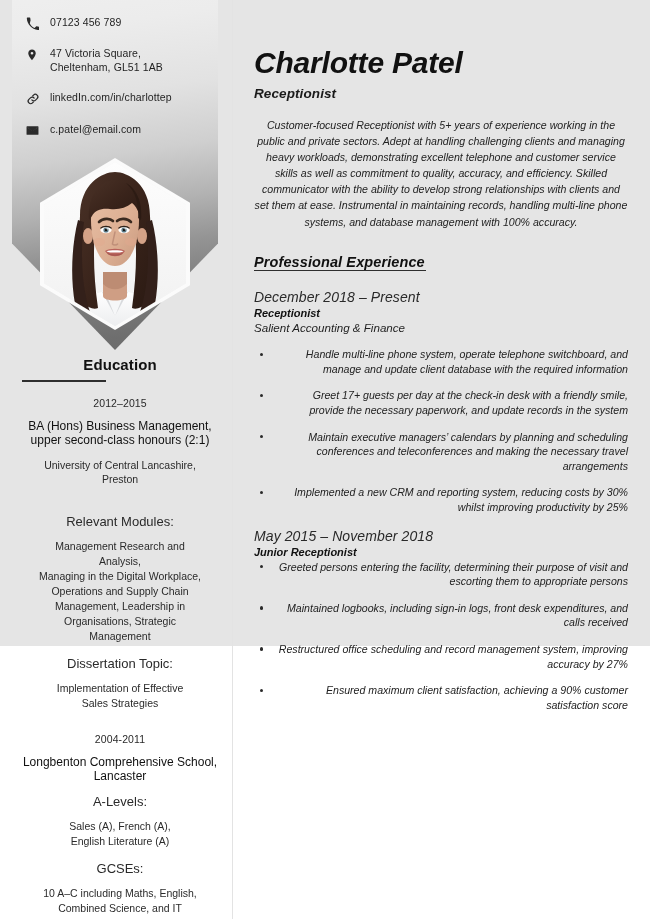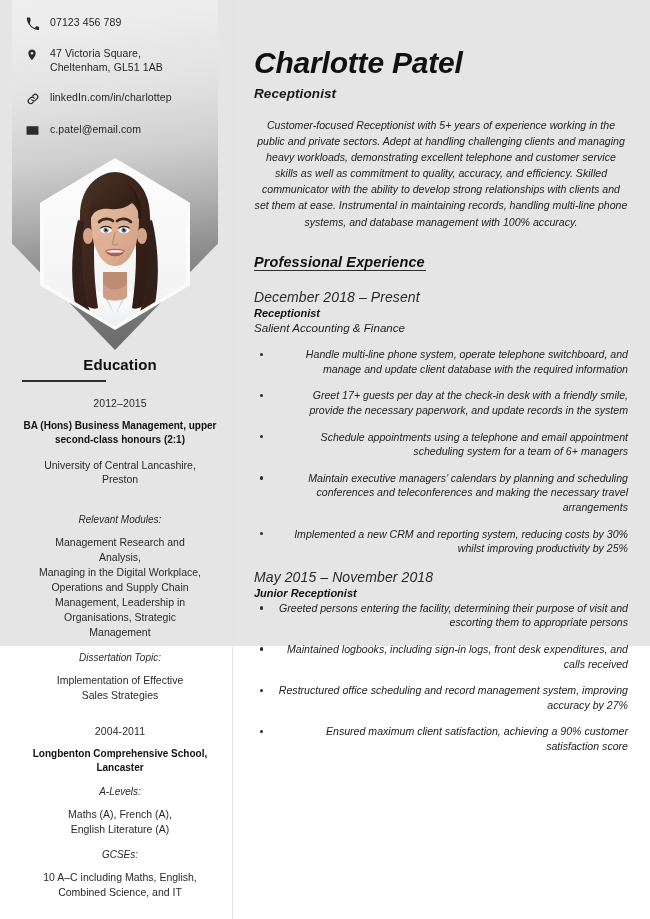--- a/index.html
+++ b/index.html
@@ -152,36 +152,35 @@
 
   .edu-entry { margin-bottom: 6px; }
 
   .edu-date {
     font-size: 10.5px;
     color: #2a2a2a;
     margin-bottom: 10px;
     letter-spacing: .1px;
   }
   .edu-degree {
-    font-size: 10px;
-    font-weight: bold;
+    font-size: 12px;
+    font-weight: normal;
     line-height: 14.5px;
     color: #111111;
     margin-bottom: 10px;
   }
   .edu-school {
     font-size: 10.5px;
     line-height: 14.5px;
     color: #2a2a2a;
     margin-bottom: 27px;
     white-space: pre-line;
   }
   .edu-sublabel {
-    font-size: 10px;
-    font-style: italic;
+    font-size: 13px;
     color: #2a2a2a;
     margin-bottom: 10px;
   }
   .edu-subtext {
     font-size: 10.5px;
     line-height: 15px;
     color: #2a2a2a;
     margin-bottom: 12px;
     white-space: pre-line;
   }
@@ -450,21 +449,21 @@
         <div class="edu-subtext">Implementation of Effective
 Sales Strategies</div>
       </div>
 
       <div class="edu-gap"></div>
 
       <div class="edu-entry">
         <div class="edu-date">2004-2011</div>
         <div class="edu-degree">Longbenton Comprehensive School, Lancaster</div>
         <div class="edu-sublabel">A-Levels:</div>
-        <div class="edu-subtext">Maths (A), French (A),
+        <div class="edu-subtext">Sales (A), French (A),
 English Literature (A)</div>
         <div class="edu-sublabel">GCSEs:</div>
         <div class="edu-subtext">10 A–C including Maths, English,
 Combined Science, and IT</div>
       </div>
     </div>
   </div>
 
   <div class="divider"></div>
 
@@ -477,21 +476,20 @@
     <div class="sec-title-right">Professional Experience</div>
     <div class="rule-right"></div>
 
     <div class="job">
       <div class="job-date">December 2018 – Present</div>
       <div class="job-role">Receptionist</div>
       <div class="job-company">Salient Accounting &amp; Finance</div>
       <ul class="bullets">
         <li>Handle multi-line phone system, operate telephone switchboard, and manage and update client database with the required information</li>
         <li>Greet 17+ guests per day at the check-in desk with a friendly smile, provide the necessary paperwork, and update records in the system</li>
-        <li>Schedule appointments using a telephone and email appointment scheduling system for a team of 6+ managers</li>
         <li>Maintain executive managers’ calendars by planning and scheduling conferences and teleconferences and making the necessary travel arrangements</li>
         <li>Implemented a new CRM and reporting system, reducing costs by 30% whilst improving productivity by 25%</li>
       </ul>
     </div>
 
     <div class="job">
       <div class="job-date">May 2015 – November 2018</div>
       <div class="job-role">Junior Receptionist</div>
       <ul class="bullets">
         <li>Greeted persons entering the facility, determining their purpose of visit and escorting them to appropriate persons</li>

